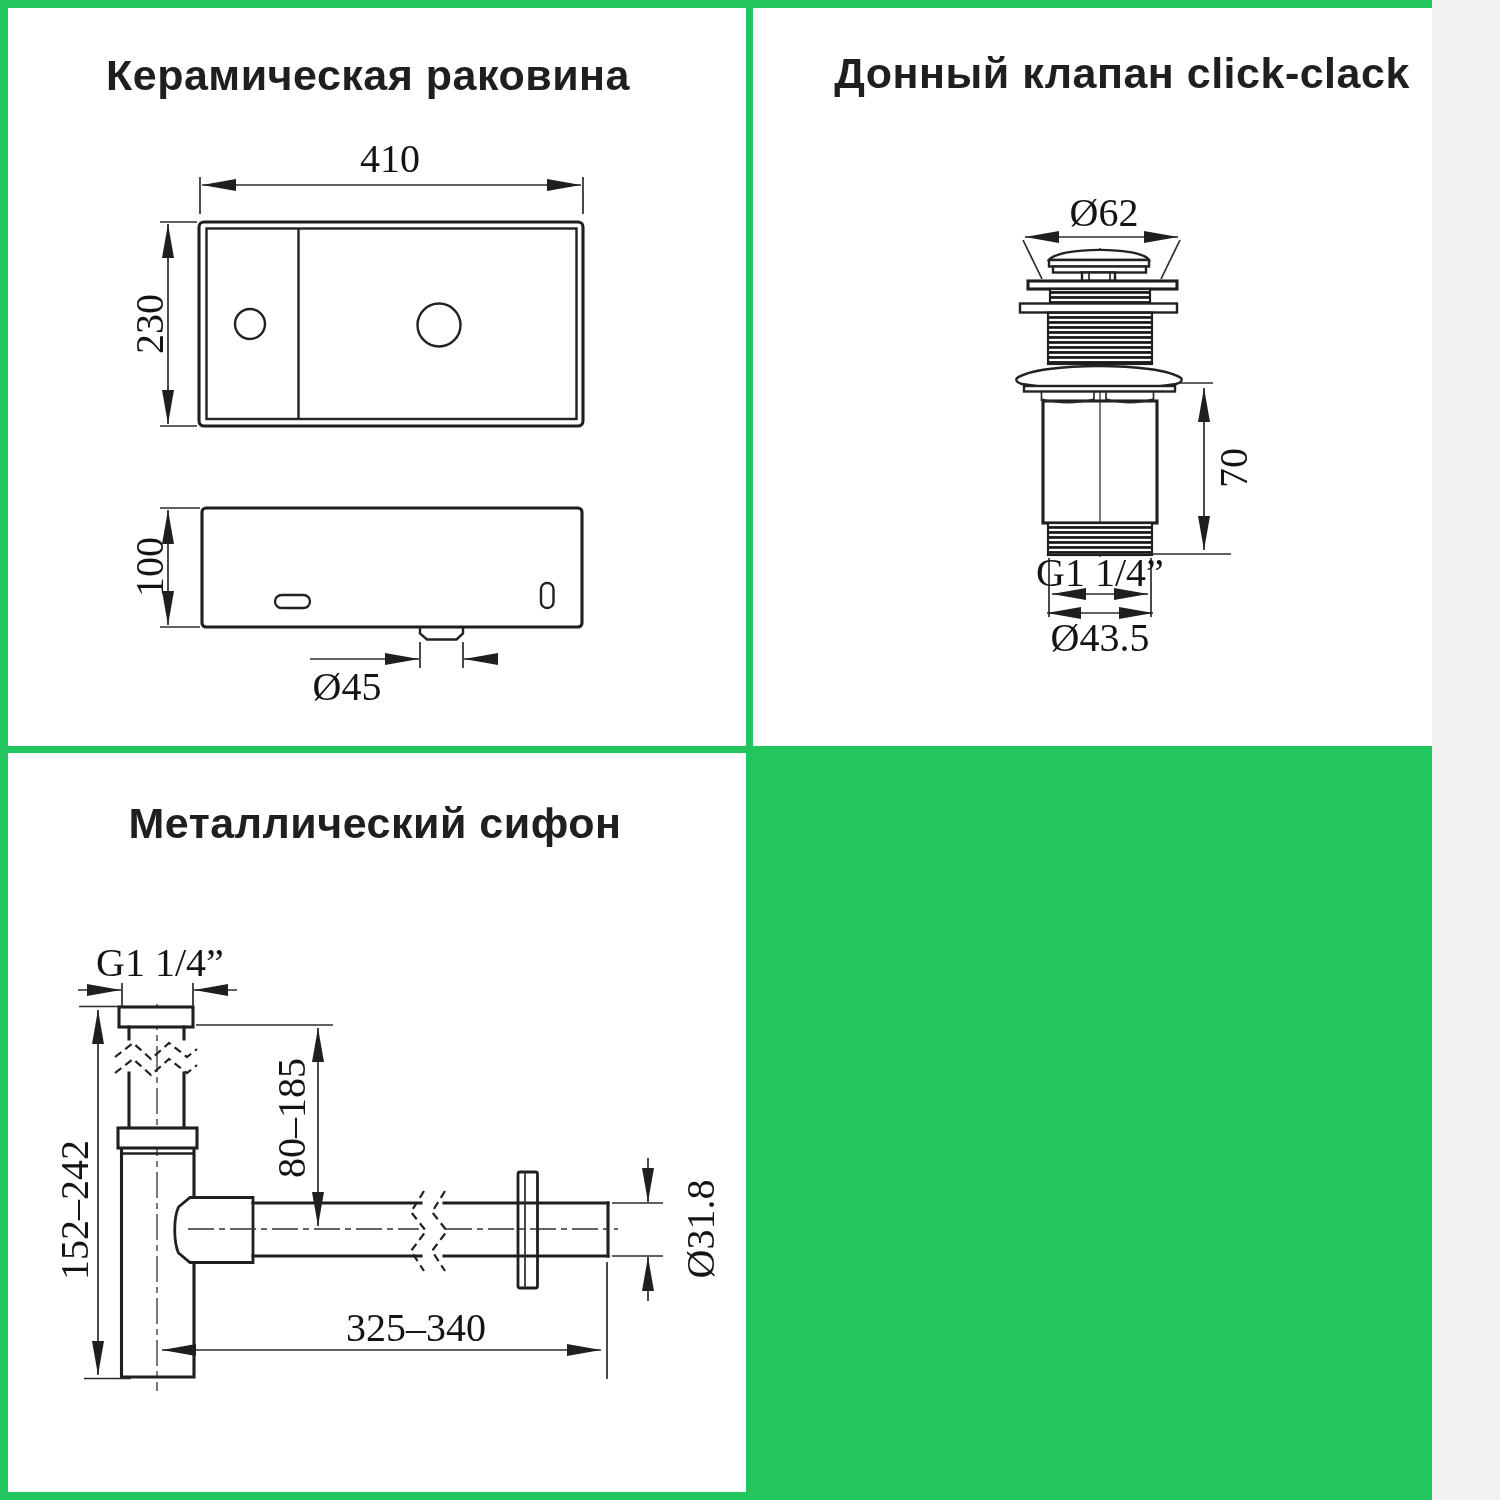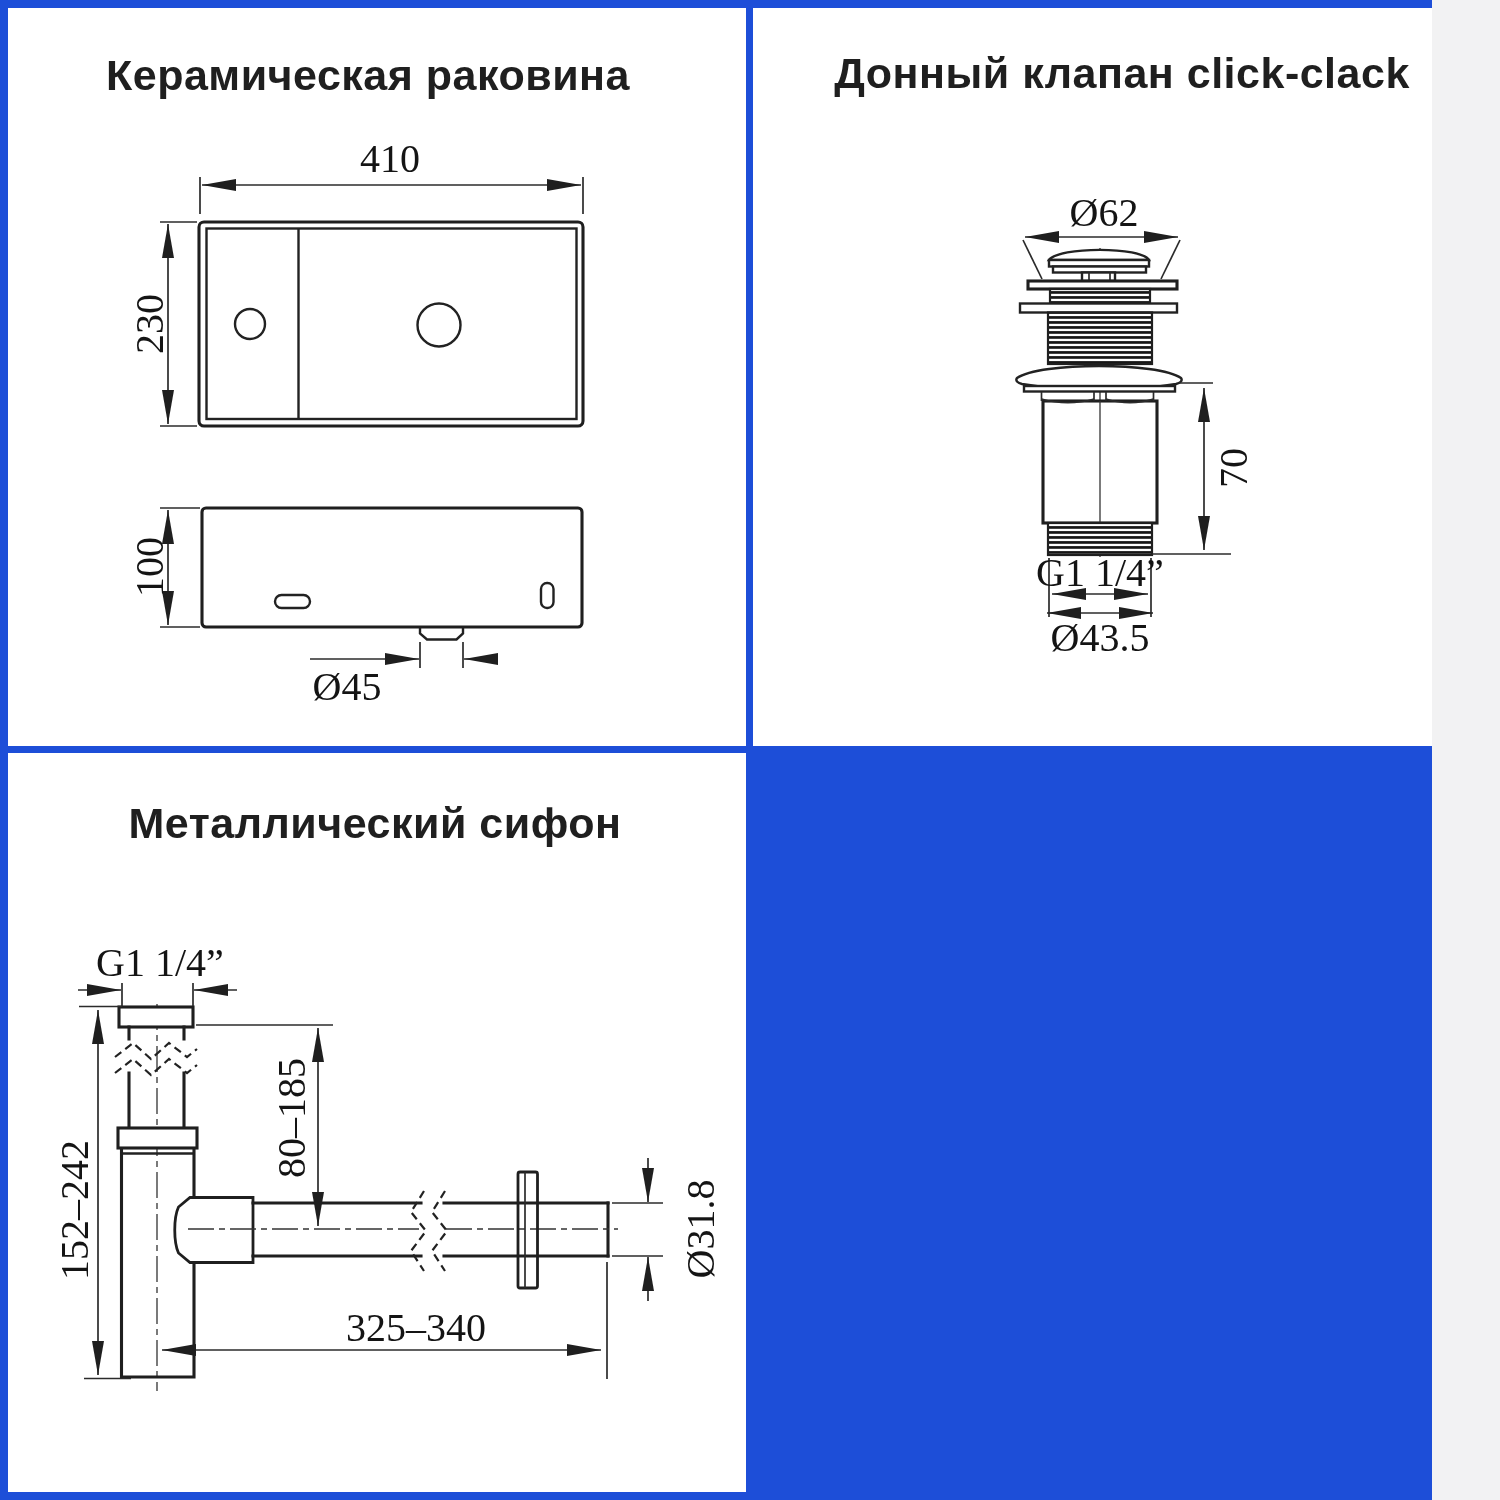--- a/index.html
+++ b/index.html
@@ -1,16 +1,16 @@
 <!DOCTYPE html>
 <html><head>
 <meta charset="utf-8">
 <style>
   html,body{margin:0;padding:0;background:#f2f2f3;}
-  .stage{position:relative;width:1432px;height:1500px;background:#1d4ed8;overflow:hidden;}
+  .stage{position:relative;width:1432px;height:1500px;background:#22c55e;overflow:hidden;}
   svg{position:absolute;left:0;top:0;}
   .card{fill:#ffffff;}
   .title{font-family:"Liberation Sans","DejaVu Sans",sans-serif;font-weight:700;font-size:43px;fill:#1f1f1f;letter-spacing:.5px;}
   .dim-text{font-family:"Liberation Serif","DejaVu Serif",serif;font-size:40px;fill:#141414;}
   .ol{stroke:#1f1f1f;stroke-width:3.1;fill:none;stroke-linecap:square;}
   .ml{stroke:#222222;stroke-width:2.4;fill:none;}
   .dl{stroke:#2b2b2b;stroke-width:1.7;fill:none;}
   .cl{stroke:#333333;stroke-width:1.3;fill:none;}
   .zz{stroke:#222222;stroke-width:2.2;fill:none;stroke-dasharray:8 5;}
   .wfill{fill:#ffffff;}

